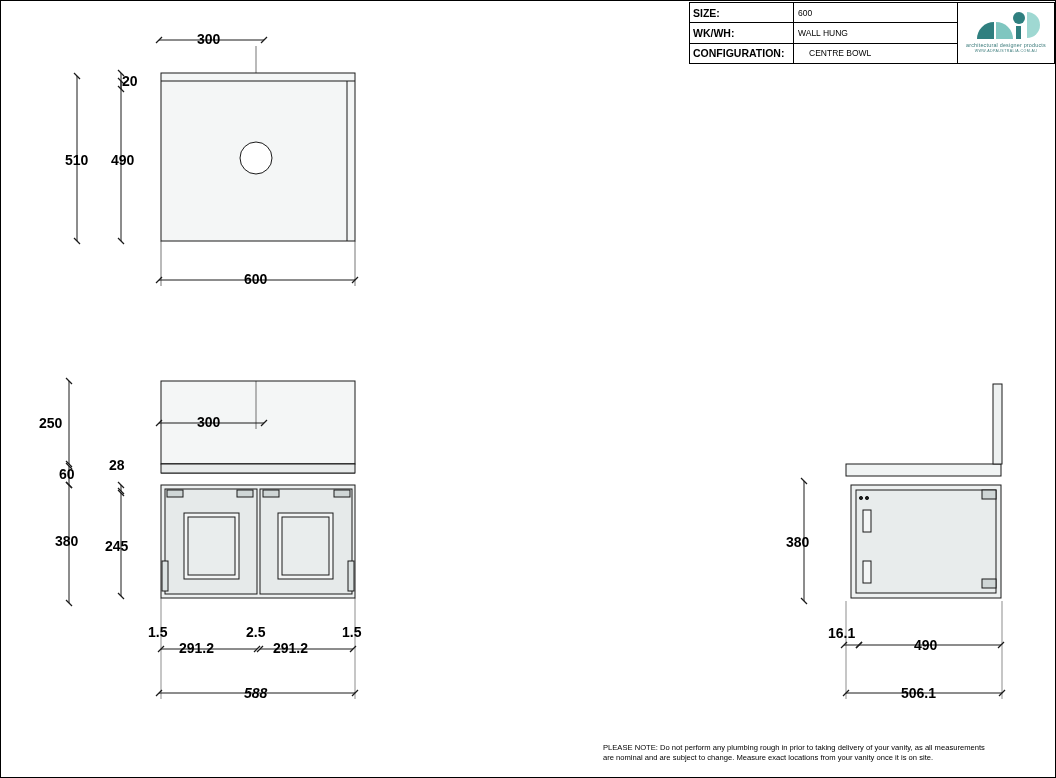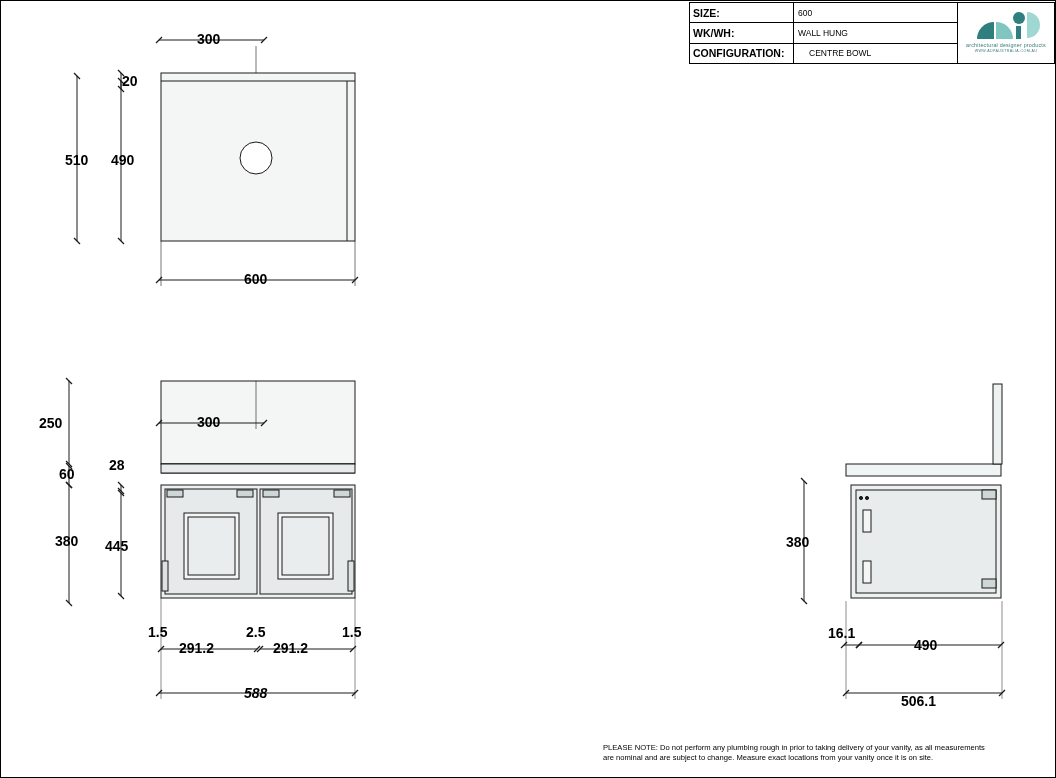--- a/index.html
+++ b/index.html
@@ -145,31 +145,31 @@
   <div class="dimtxt" style="left:64px;top:151px;">510</div>
   <div class="dimtxt" style="left:110px;top:151px;">490</div>
   <div class="dimtxt" style="left:121px;top:72px;">20</div>
   <div class="dimtxt" style="left:243px;top:270px;">600</div>
 
   <div class="dimtxt" style="left:196px;top:413px;">300</div>
   <div class="dimtxt" style="left:38px;top:414px;">250</div>
   <div class="dimtxt" style="left:58px;top:465px;">60</div>
   <div class="dimtxt" style="left:108px;top:456px;">28</div>
   <div class="dimtxt" style="left:54px;top:532px;">380</div>
-  <div class="dimtxt" style="left:104px;top:537px;">445</div>
+  <div class="dimtxt" style="left:104px;top:537px;">245</div>
   <div class="dimtxt" style="left:147px;top:623px;">1.5</div>
   <div class="dimtxt" style="left:245px;top:623px;">2.5</div>
   <div class="dimtxt" style="left:341px;top:623px;">1.5</div>
   <div class="dimtxt" style="left:178px;top:639px;">291.2</div>
   <div class="dimtxt" style="left:272px;top:639px;">291.2</div>
   <div class="dimtxt" style="left:243px;top:684px;font-style:italic;">588</div>
 
   <div class="dimtxt" style="left:785px;top:533px;">380</div>
   <div class="dimtxt" style="left:827px;top:624px;">16.1</div>
   <div class="dimtxt" style="left:913px;top:636px;">490</div>
-  <div class="dimtxt" style="left:900px;top:684px;margin-top:8px;">506.1</div>
+  <div class="dimtxt" style="left:900px;top:684px;">506.1</div>
 
   <div class="note" style="left:595px;top:742px;width:452px;margin-left:7px;">
     <div>PLEASE NOTE: Do not perform any plumbing rough in prior to taking delivery of your vanity, as all measurements</div>
     <div>are nominal and are subject to change. Measure exact locations from your vanity once it is on site.</div>
   </div>
 
 </div>
 
 </body></html>

